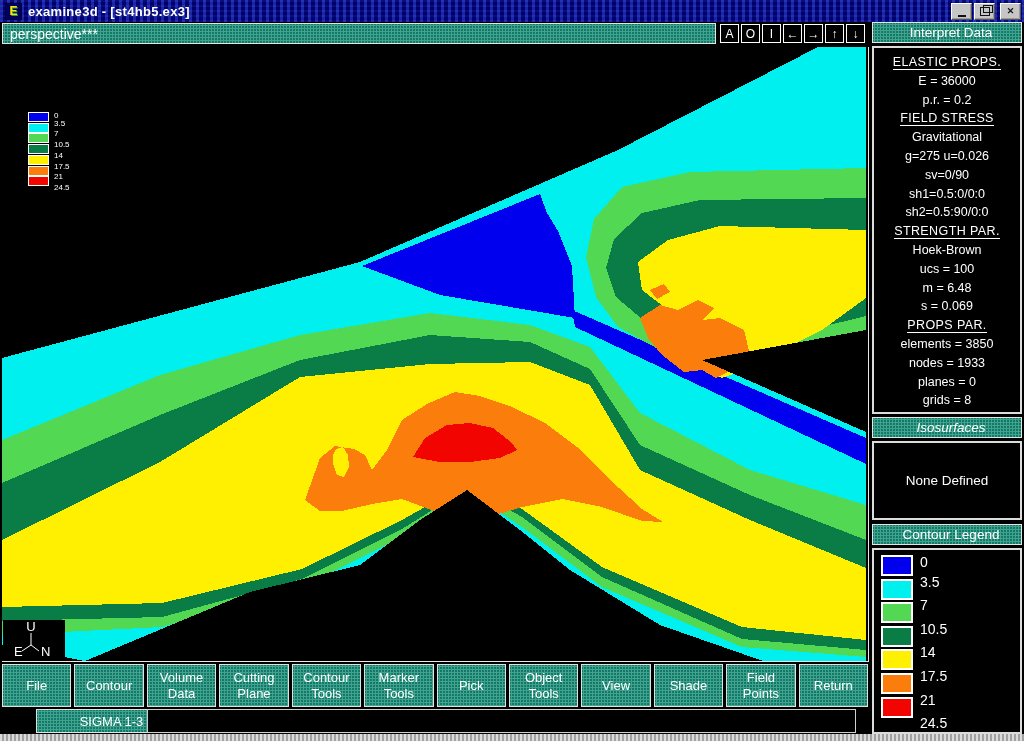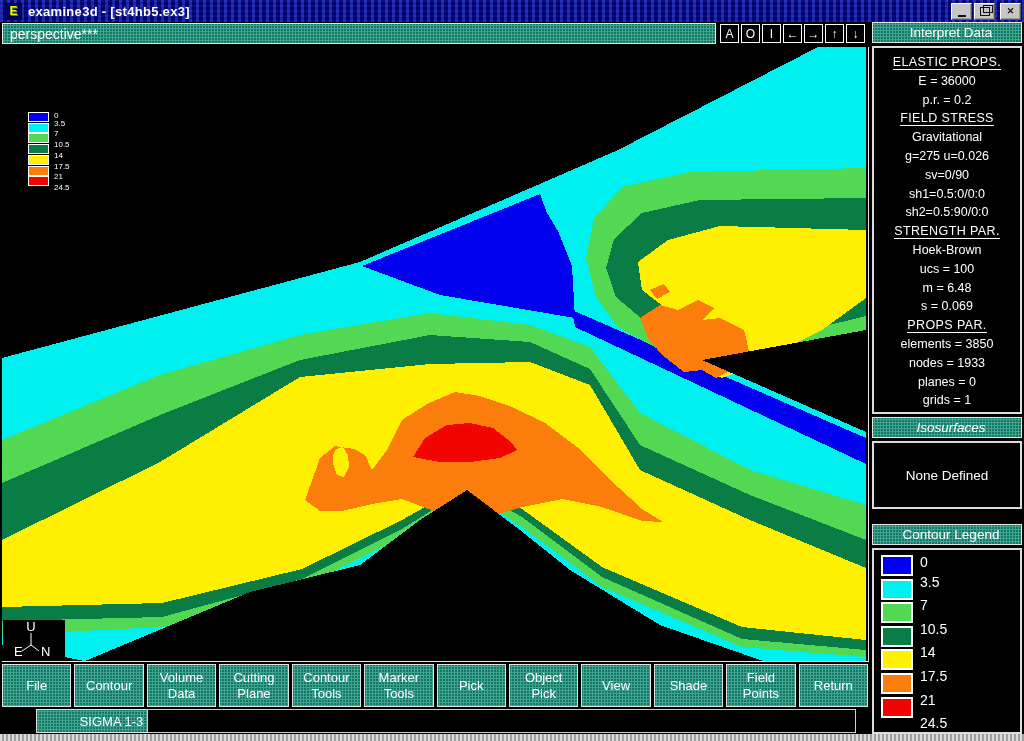--- a/index.html
+++ b/index.html
@@ -42,21 +42,21 @@
   .triad{left:1px;top:573px;width:62px;height:38px;background:#000;}
   .triad text{fill:#fff;font-size:13px;font-family:"Liberation Sans",sans-serif;}
   .triad line{stroke:#fff;stroke-width:1;}
   
   .rc-header{left:872px;width:150px;height:21px;border:1px solid #e6e6e6;box-sizing:border-box;
     display:flex;align-items:center;justify-content:center;font-size:13.5px;}
   .rc-box{left:872px;width:150px;background:#000;border:2px solid #dcdcdc;box-sizing:border-box;color:#fff;}
   .interp-box{top:46px;height:368px;padding-top:5px;}
   .interp-line{font-size:12.5px;line-height:18.8px;text-align:center;white-space:nowrap;}
   .interp-head{margin:0 8px;border-bottom:1px solid #fff;letter-spacing:.4px;}
-  .iso-box{top:441px;height:68px;display:flex;align-items:center;justify-content:center;font-size:13.5px;}
+  .iso-box{top:441px;height:79px;display:flex;align-items:center;justify-content:center;font-size:13.5px;}
   .legend-box{top:548px;height:186px;position:absolute;}
   .leg-swatch{position:absolute;left:7px;width:32px;height:21px;border:2px solid #fff;box-sizing:border-box;}
   .leg-label{position:absolute;left:46px;color:#fff;font-size:14px;line-height:14px;}
   
   .menubar{left:2px;top:664px;width:866px;height:43px;display:flex;gap:3px;}
   .menu-btn{flex:1;border:1px solid #e2e2e2;box-sizing:border-box;display:flex;align-items:center;
     justify-content:center;text-align:center;font-size:13px;line-height:1.2;padding:1px;}
   .sigma-btn{left:2px;top:709px;width:143px;height:24px;border:1px solid #e2e2e2;box-sizing:border-box;
     display:flex;align-items:center;justify-content:center;font-size:13px;margin-left:34px;}
   .status-field{left:147px;top:709px;width:709px;height:24px;background:#000;
@@ -157,21 +157,21 @@
     <div class="interp-line">sh2=0.5:90/0:0</div>
     <div class="interp-line"><span class="interp-head">STRENGTH PAR.</span></div>
     <div class="interp-line">Hoek-Brown</div>
     <div class="interp-line">ucs = 100</div>
     <div class="interp-line">m = 6.48</div>
     <div class="interp-line">s = 0.069</div>
     <div class="interp-line"><span class="interp-head">PROPS PAR.</span></div>
     <div class="interp-line">elements = 3850</div>
     <div class="interp-line">nodes = 1933</div>
     <div class="interp-line">planes = 0</div>
-    <div class="interp-line">grids = 1</div>
+    <div class="interp-line">grids = 8</div>
   </div>
 
 <div class="abs teal rc-header" style="top:417px;font-style:italic;">
   <span>Isosurfaces</span>
 </div>
 <div class="abs rc-box iso-box">
   <span>None Defined</span>
 </div>
 
 <div class="abs teal rc-header" style="top:524px;">
@@ -196,21 +196,21 @@
   </div>
 
 <div class="abs menubar" id="menubar">
     <div class="menu-btn teal">File</div>
     <div class="menu-btn teal">Contour</div>
     <div class="menu-btn teal">Volume Data</div>
     <div class="menu-btn teal">Cutting Plane</div>
     <div class="menu-btn teal">Contour Tools</div>
     <div class="menu-btn teal">Marker Tools</div>
     <div class="menu-btn teal">Pick</div>
-    <div class="menu-btn teal">Object Pick</div>
+    <div class="menu-btn teal">Object Tools</div>
     <div class="menu-btn teal">View</div>
     <div class="menu-btn teal">Shade</div>
     <div class="menu-btn teal">Field Points</div>
     <div class="menu-btn teal">Return</div>
   </div>
 <div class="abs teal sigma-btn">
   <span>SIGMA 1-3</span>
 </div>
 <div class="abs status-field"></div>
 <div class="abs bottomstrip"></div>

